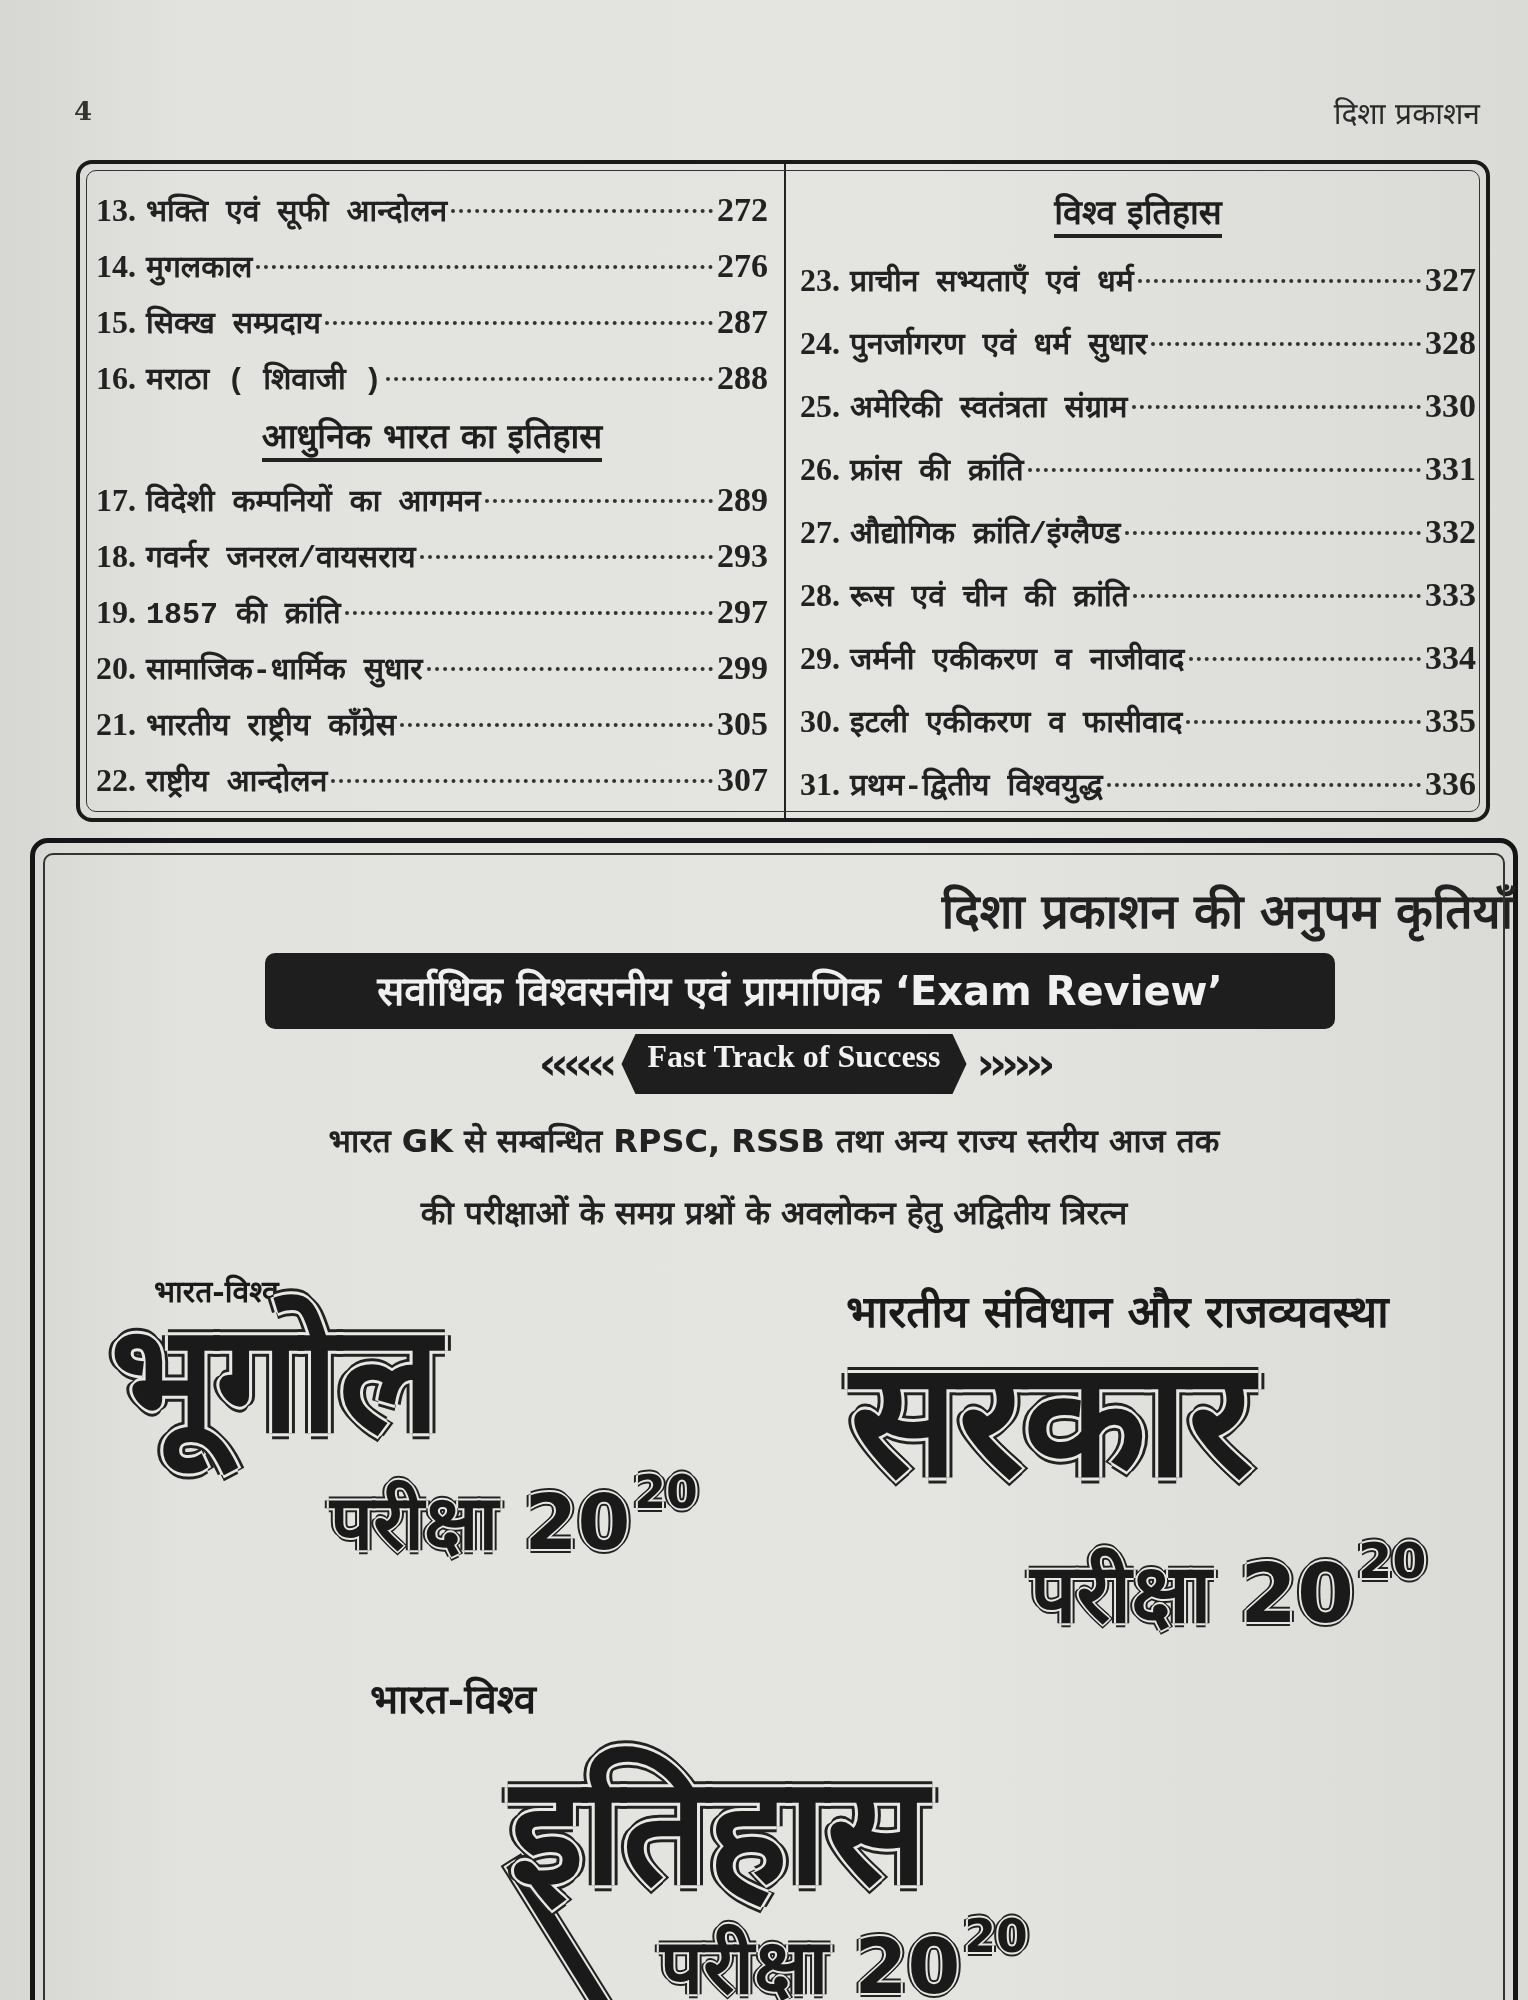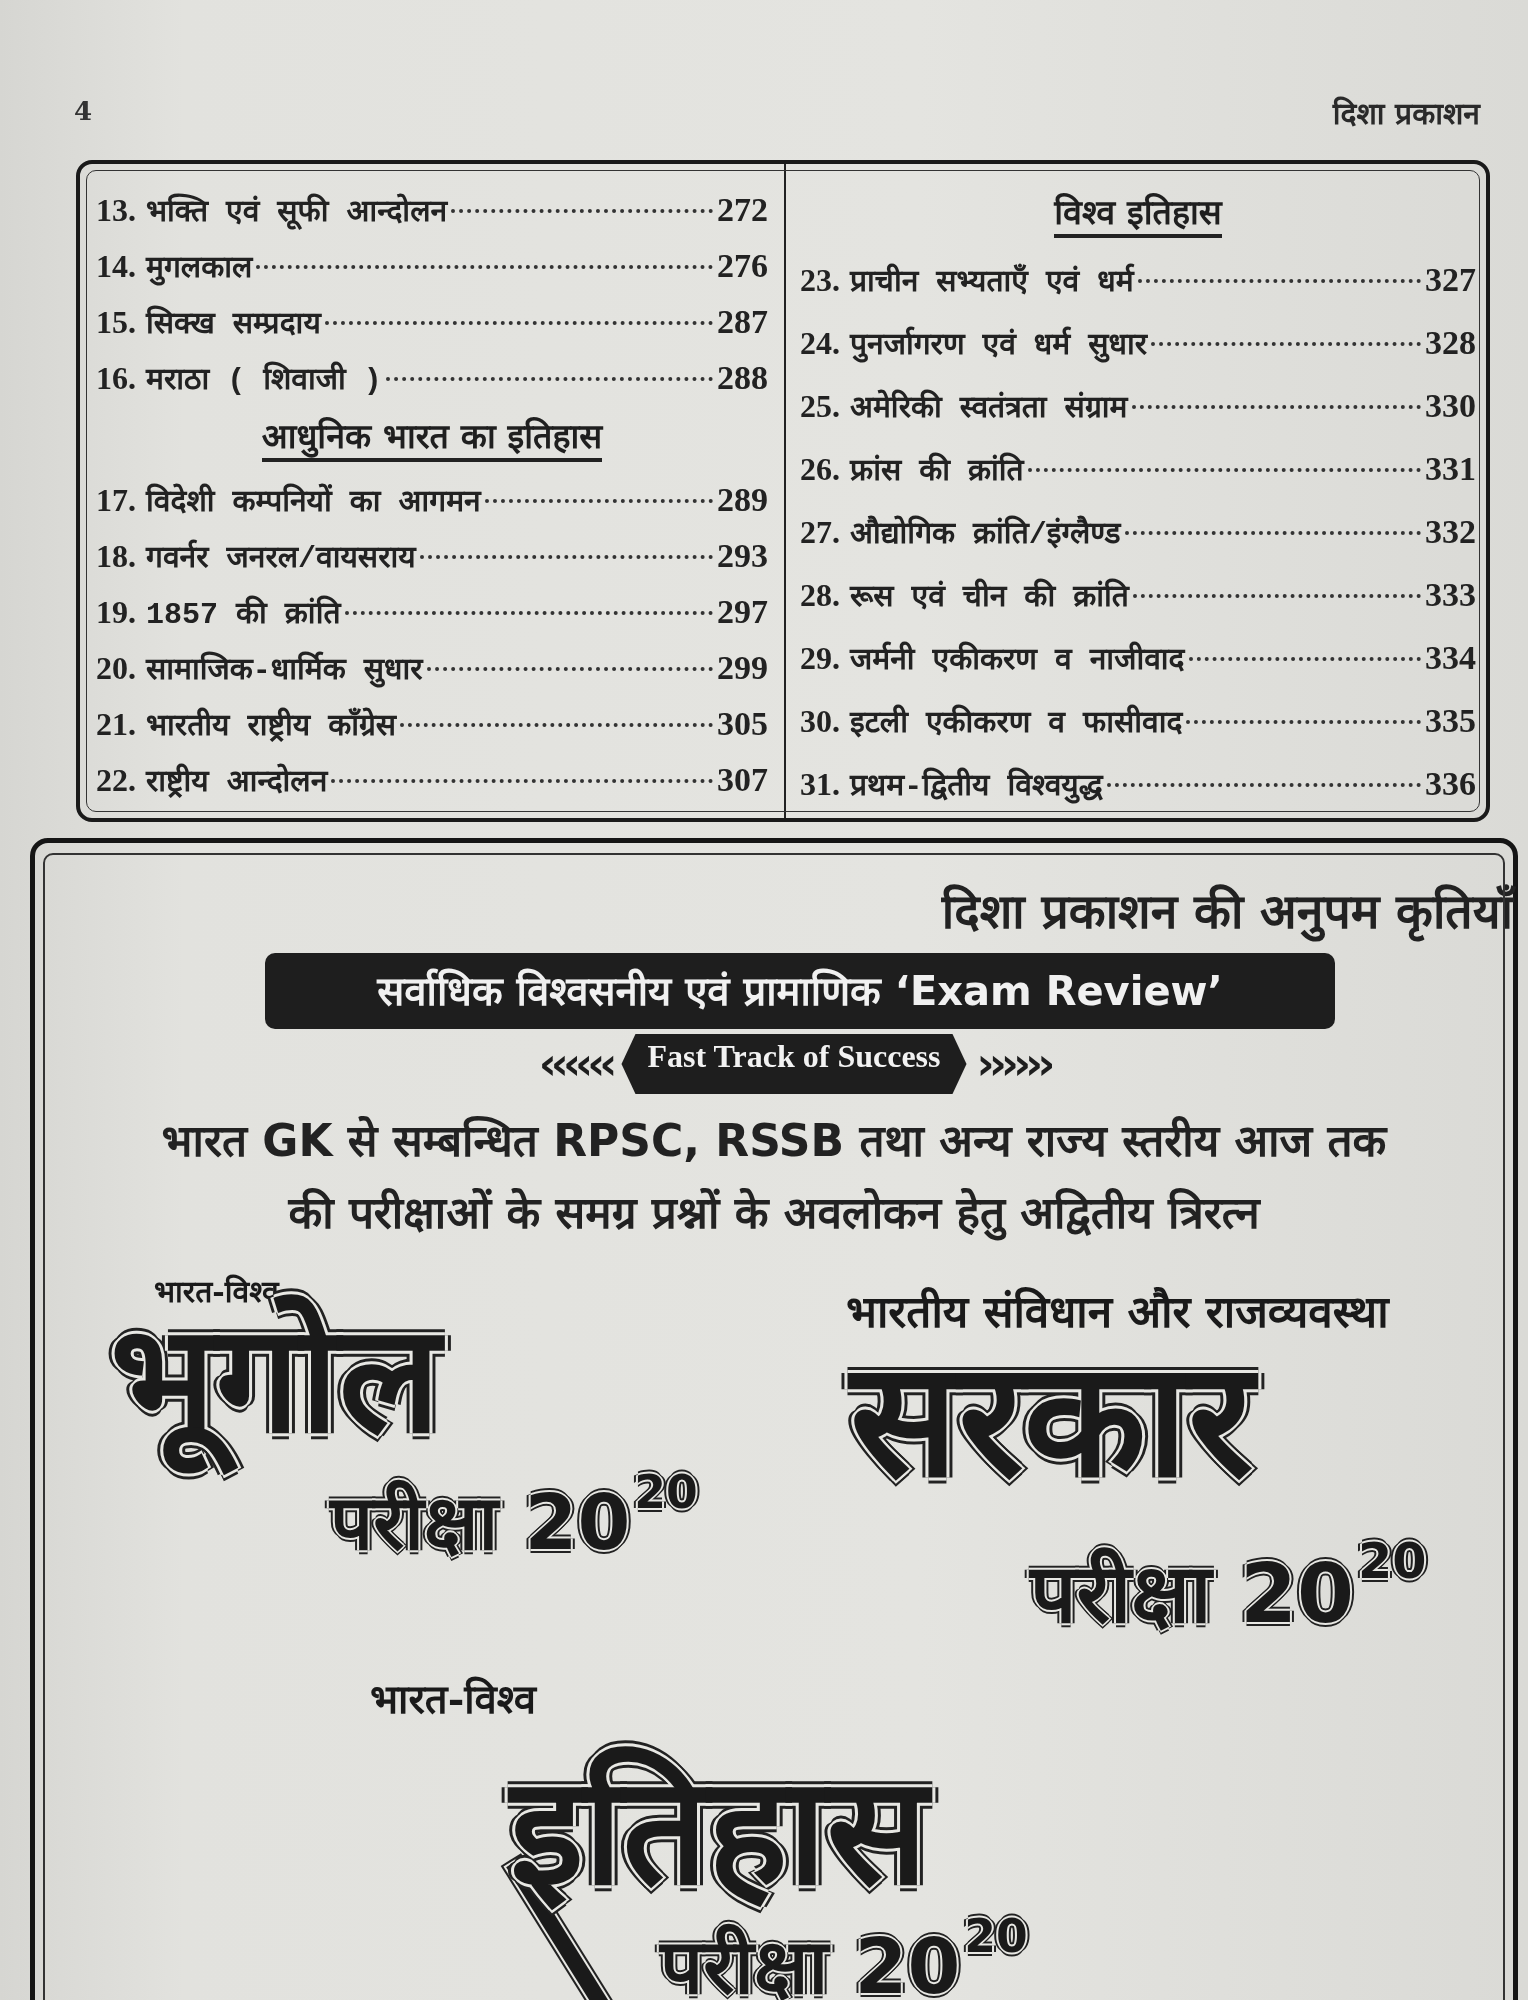--- a/index.html
+++ b/index.html
@@ -25,21 +25,21 @@
       position: absolute;
       left: 74px; top: 96px;
       font-size: 26px;
       font-weight: bold;
       color: #333;
     }
     .publisher-header {
       position: absolute;
       right: 48px; top: 92px;
       font-size: 30px;
-      font-weight: bold;
+      font-weight: normal;
       color: #2a2a2a;
       font-family: "DejaVu Sans", sans-serif;
     }
 
     
     .toc-box {
       position: absolute;
       left: 76px; top: 160px;
       width: 1414px; height: 662px;
       border: 4px solid #1a1a1a;
@@ -165,21 +165,21 @@
       line-height: 44px;
       padding: 0 26px;
       margin: 0 10px;
       font-family: "Liberation Serif", serif;
       clip-path: polygon(14px 0, calc(100% - 14px) 0, 100% 50%, calc(100% - 14px) 100%, 14px 100%, 0 50%);
     }
     .promo-desc {
       position: absolute;
       left: 40px; right: 40px; top: 262px;
       text-align: center;
-      font-size: 44px;
+      font-size: 32px;
       font-weight: bold;
       line-height: 72px;
       font-family: "DejaVu Sans", sans-serif;
       color: #222;
     }
 
     .book {
       position: absolute;
       font-family: "DejaVu Sans", sans-serif;
       color: #1a1a1a;

